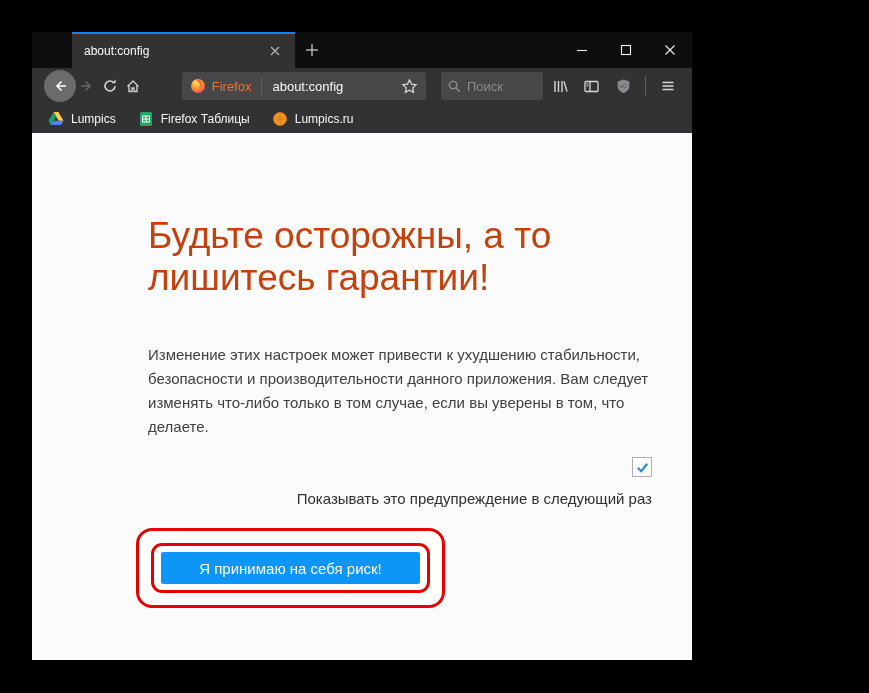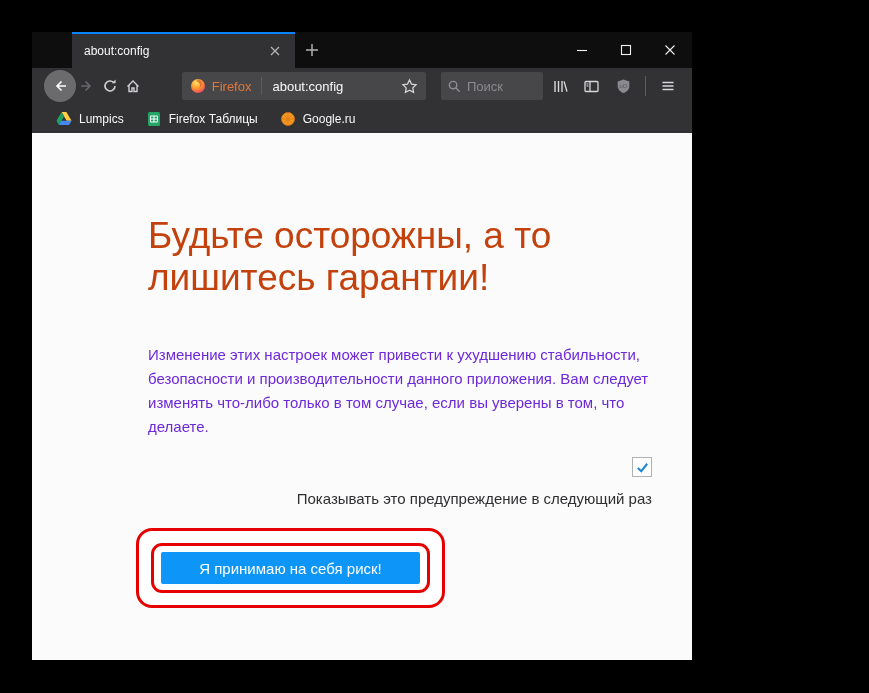--- a/index.html
+++ b/index.html
@@ -25,28 +25,28 @@
   .ff-label { color:#e0773a; font-size:13px; }
   .url-sep { width:1px; height:18px; background:#5c5c61; margin:0 10px; }
   .url-text { color:#f9f9fa; font-size:13px; flex:1; }
   .search-bar { width:112px; height:28px; margin-left:15px; background:#474749; border-radius:2px; display:flex; align-items:center; padding:0 6px; }
   .search-input { background:transparent; border:none; outline:none; width:70px; font-size:13px; color:#b1b1b3; font-family:"Liberation Sans",sans-serif; }
   .search-input::placeholder { color:#8a8a8f; }
   .nav-right { margin-left:auto; display:flex; align-items:center; padding-right:8px; }
   .vsep { width:1px; height:20px; background:#5c5c61; margin:0 6px; }
 
   
-  .bookmarks { height:29px; background:#323234; display:flex; align-items:center; padding-left:24px; gap:22px; flex:none; }
+  .bookmarks { height:29px; background:#323234; display:flex; align-items:center; padding-left:16px; gap:22px; flex:none; }
   .bm-item { display:flex; align-items:center; gap:7px; }
   .bm-label { color:#f9f9fa; font-size:12px; }
 
   
   .content { flex:1; background:#fbfbfb; padding:82px 40px 0 116px; overflow:hidden; }
   .heading { font-size:37px; font-weight:400; color:#c2410c; letter-spacing:0; margin-bottom:44px; }
-  .warn-text { font-size:15px; line-height:24px; color:#6d28d9; max-width:630px; margin-bottom:16px; }
+  .warn-text { font-size:15px; line-height:24px; color:#404040; max-width:630px; margin-bottom:16px; }
   .check-row { display:flex; align-items:flex-end; gap:13px; margin-left:4px; margin-top:18px;flex-direction:column; }
   .checkbox { width:20px; height:20px; background:#fff; border:1px solid #b1b1b1; display:flex; align-items:center; justify-content:center; }
   .check-label { font-size:15px; color:#2f2f32; }
   .annotation-outer { display:inline-block; margin-top:21px; margin-left:-12px; background:#fff; border:3px solid #e60000; border-radius:16px; padding:12px; }
   .annotation-inner { border:3px solid #e60000; border-radius:11px; padding:6px 7px; background:#fff; }
   .risk-btn { width:259px; height:32px; background:#0d96f8; color:#fff; border:none; border-radius:2px; font-size:15px; font-family:"Liberation Sans",sans-serif; display:block; }
 </style>
 </head>
 <body>
 
@@ -189,21 +189,21 @@
         <path d="M4.5 8h7M8 5v6" stroke="#ffffff" stroke-width="1"></path>
       </svg>
       <span class="bm-label">Firefox Таблицы</span>
     </span>
     <span class="bm-item">
       <svg width="16" height="16" viewBox="0 0 16 16">
         <circle cx="8" cy="8" r="6.5" fill="#f59a28"></circle>
         <path d="M8 1.5V14.5M1.5 8H14.5M3.4 3.4 12.6 12.6M12.6 3.4 3.4 12.6" stroke="#e07c12" stroke-width="1"></path>
         <circle cx="8" cy="8" r="6.5" fill="none" stroke="#d8740e" stroke-width="0.8"></circle>
       </svg>
-      <span class="bm-label">Google.ru</span>
+      <span class="bm-label">Lumpics.ru</span>
     </span>
   </div>
 
   <div class="content">
     <div class="heading">Будьте осторожны, а то лишитесь гарантии!</div>
     <div class="warn-text">Изменение этих настроек может привести к ухудшению стабильности, безопасности и производительности данного приложения. Вам следует изменять что-либо только в том случае, если вы уверены в том, что делаете.</div>
     <div class="check-row">
       <span class="checkbox">
         <svg width="15" height="15" viewBox="0 0 16 16">
             <path d="M3 8.5 6.7 12 13 4" stroke="#1f87d4" stroke-width="2.2" fill="none"></path>

